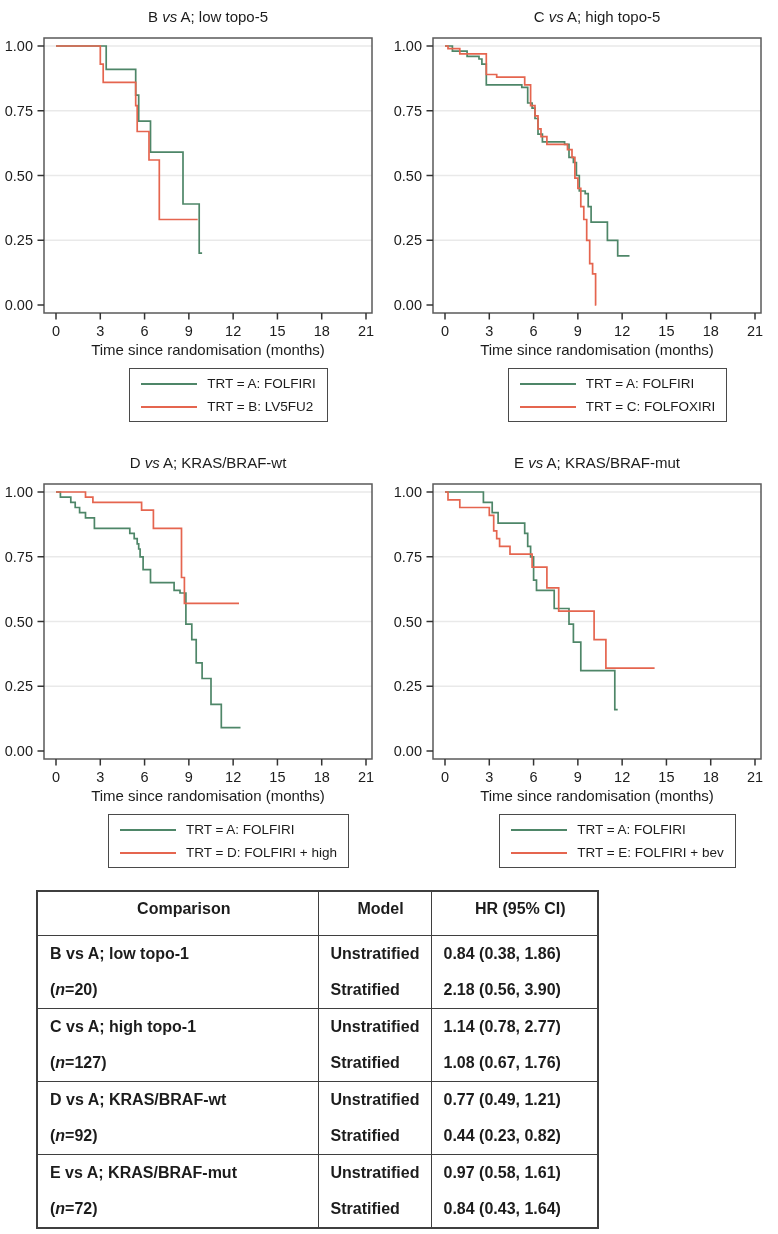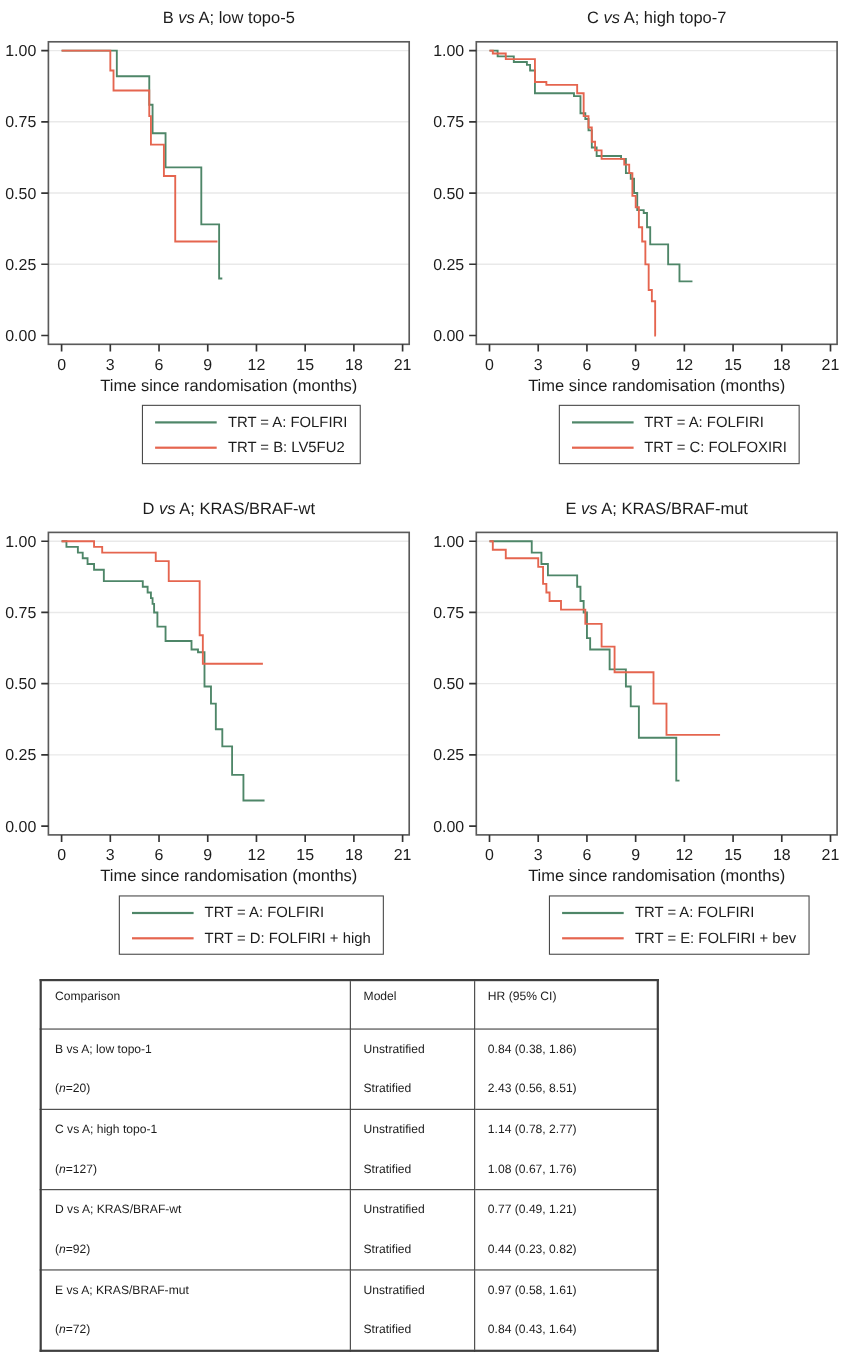--- a/index.html
+++ b/index.html
@@ -15,22 +15,22 @@
     font-size:15px;padding-left:27px;white-space:nowrap;}
   .chart-title i{font-style:italic;}
   svg.plot{display:block;}
   .legend-wrap{display:flex;justify-content:center;padding-left:68px;margin-top:10px;}
   .legend{border:1.5px solid #4a4a4a;padding:6px 11px;display:flex;flex-direction:column;gap:6px;background:#fff;}
   .legend-row{display:flex;align-items:center;height:17px;}
   .swatch{width:56px;height:2px;display:inline-block;}
   .legend-label{margin-left:10px;font-size:13.5px;white-space:nowrap;}
   table.hr-table{border-collapse:collapse;margin:22px 0 0 36px;table-layout:fixed;
     width:561px;border:2px solid #3f3f3f;}
-  .hr-table th,.hr-table td{border:1.5px solid #3f3f3f;text-align:left;vertical-align:top;
-    font-weight:normal;font-size:11px;padding:0;}
+  .hr-table th,.hr-table td{border:1.5px solid #3f3f3f;text-align:center;vertical-align:top;
+    font-weight:bold;font-size:16px;padding:0;}
   .hr-table th{height:44px;padding:8px 0 0 12px;box-sizing:border-box;}
   .cell-line{height:36px;display:flex;align-items:center;padding-left:12px;white-space:nowrap;}
   .cell-line i{font-style:italic;}
 </style>
 </head>
 <body>
 
 <div>
 
   <div class="charts-grid">
@@ -80,21 +80,21 @@
           </div>
           <div class="legend-row">
             <span class="swatch" style="background: rgb(229, 101, 79);"></span>
             <span class="legend-label">TRT = B: LV5FU2</span>
           </div>
         </div>
       </div>
     </div>
 
     <div class="panel">
-      <div class="chart-title"><span>C </span><i>vs</i><span> A; high topo-7</span></div>
+      <div class="chart-title"><span>C </span><i>vs</i><span> A; high topo-5</span></div>
       <svg class="plot" viewBox="0 0 389 330" width="389" height="330">
           <line x1="44" y1="212.25" x2="372" y2="212.25" stroke="#e9e9e9" stroke-width="1.3"></line>
           <line x1="44" y1="147.5" x2="372" y2="147.5" stroke="#e9e9e9" stroke-width="1.3"></line>
           <line x1="44" y1="82.75" x2="372" y2="82.75" stroke="#e9e9e9" stroke-width="1.3"></line>
           <line x1="44" y1="18" x2="372" y2="18" stroke="#e9e9e9" stroke-width="1.3"></line>
           <rect x="44" y="10" width="328" height="275" fill="none" stroke="#5a5a5a" stroke-width="1.5"></rect>
           <line x1="37.5" y1="277" x2="44" y2="277" stroke="#333333" stroke-width="1.5"></line>
           <text x="33" y="282" text-anchor="end" font-size="14.5" fill="#1c1c1c">0.00</text>
           <line x1="37.5" y1="212.25" x2="44" y2="212.25" stroke="#333333" stroke-width="1.5"></line>
           <text x="33" y="217.25" text-anchor="end" font-size="14.5" fill="#1c1c1c">0.25</text>
@@ -267,21 +267,21 @@
               <i>n</i>
               <span>=20)</span>
             </div>
           </td>
           <td>
             <div class="cell-line">Unstratified</div>
             <div class="cell-line">Stratified</div>
           </td>
           <td>
             <div class="cell-line">0.84 (0.38, 1.86)</div>
-            <div class="cell-line">2.43 (0.56, 8.51)</div>
+            <div class="cell-line">2.18 (0.56, 3.90)</div>
           </td>
         </tr>
         <tr>
           <td>
             <div class="cell-line">C vs A; high topo-1</div>
             <div class="cell-line">
               <span>(</span>
               <i>n</i>
               <span>=127)</span>
             </div>

